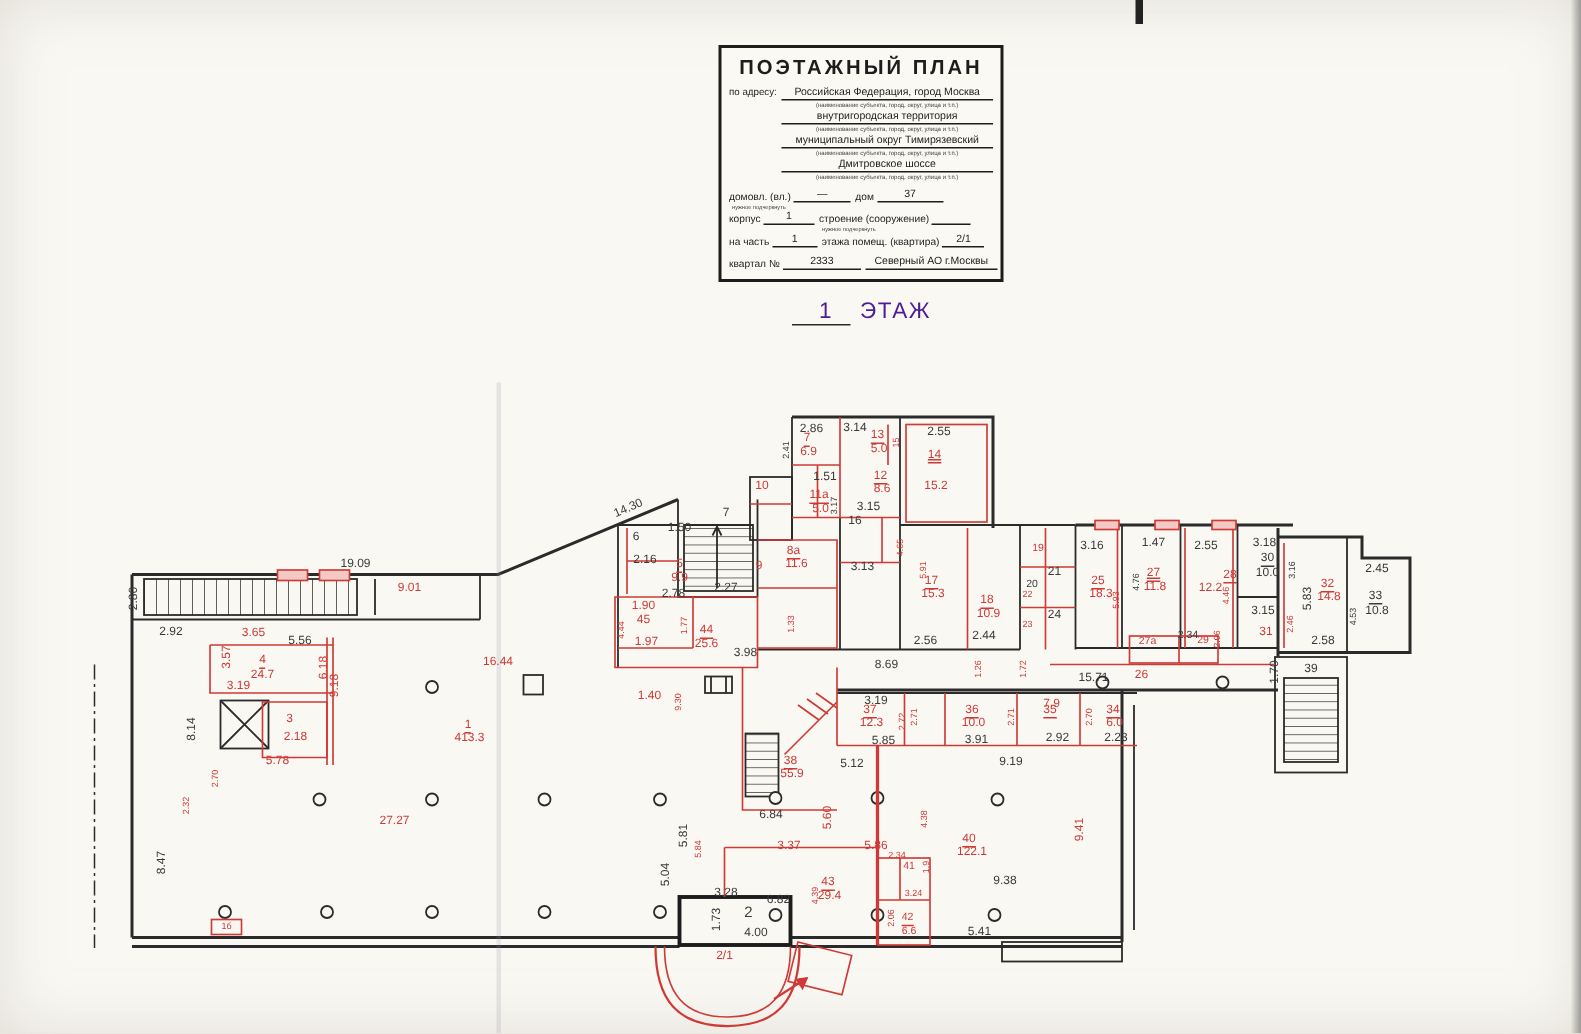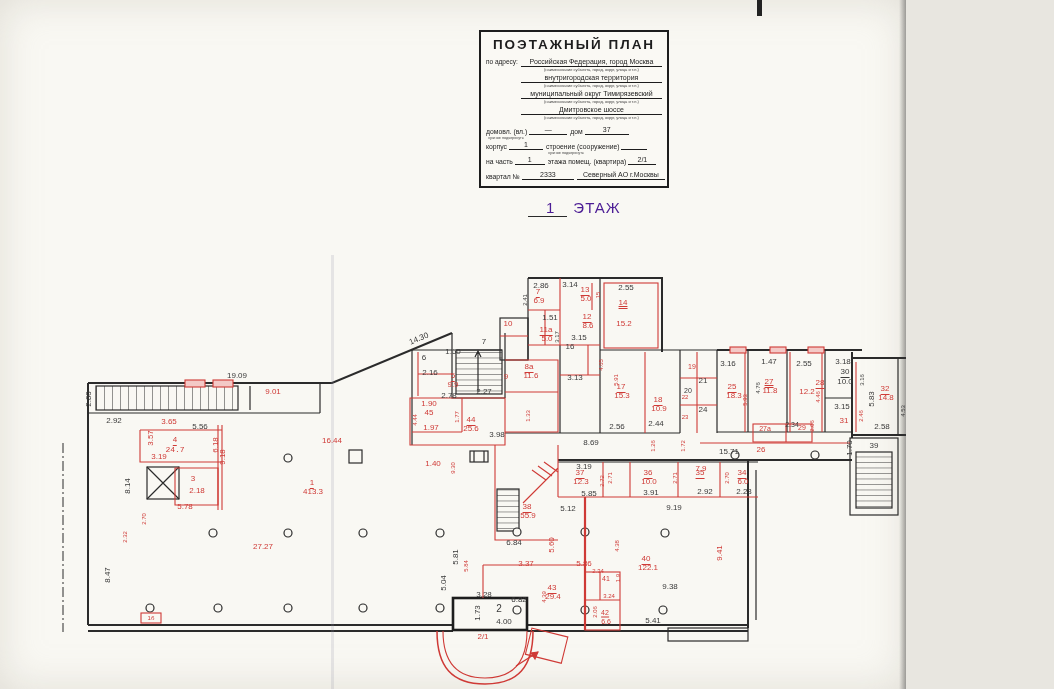--- a/index.html
+++ b/index.html
@@ -1,16 +1,16 @@
 <!DOCTYPE html>
 <html><head>
 <meta charset="utf-8">
 <style>
   html,body{margin:0;padding:0;background:#e8e6e0;font-family:"Liberation Sans",sans-serif;}
-  .page{position:relative;width:906px;height:689px;background:#f9f8f3;overflow:hidden;
+  .page{position:relative;width:1054px;height:689px;background:#f9f8f3;overflow:hidden;
         box-shadow:inset 0 0 40px rgba(180,175,160,.35);}
   
   .fold{position:absolute;top:255px;left:331px;width:3px;height:434px;background:rgba(140,140,160,.18);}
   .edge-right{position:absolute;top:0;right:0;width:7px;height:100%;
         background:linear-gradient(to right,rgba(0,0,0,0),rgba(60,60,60,.45));}
   .tick-top{position:absolute;top:0;left:757px;width:5px;height:16px;background:#222;}
   
   .titleblock{position:absolute;left:479px;top:30px;width:190px;border:2px solid #1d1d1d;
         background:#faf9f4;padding:4px 5px 6px 5px;box-sizing:border-box;color:#1d1d1d;}
   .tb-title{font-size:13.5px;font-weight:bold;text-align:center;letter-spacing:2px;margin:1px 0 4px 0;}
@@ -198,21 +198,21 @@
 
   <div id="labels">
       <div class="lbl blk" style="left: 237px; top: 376px; font-size: 8px; transform: translate(-50%, -50%);">19.09</div>
       <div class="lbl red" style="left: 273px; top: 392px; font-size: 8px; transform: translate(-50%, -50%);">9.01</div>
       <div class="lbl blk" style="left: 89px; top: 399px; font-size: 8px; transform: translate(-50%, -50%) rotate(-90deg);">2.80</div>
       <div class="lbl blk" style="left: 114px; top: 421px; font-size: 8px; transform: translate(-50%, -50%);">2.92</div>
       <div class="lbl red" style="left: 169px; top: 422px; font-size: 8px; transform: translate(-50%, -50%);">3.65</div>
       <div class="lbl blk" style="left: 200px; top: 427px; font-size: 8px; transform: translate(-50%, -50%);">5.56</div>
       <div class="lbl red" style="left: 151px; top: 438px; font-size: 8px; transform: translate(-50%, -50%) rotate(-90deg);">3.57</div>
       <div class="lbl red u" style="left: 175px; top: 441px; font-size: 8px; transform: translate(-50%, -50%);">4</div>
-      <div class="lbl red" style="left: 175px; top: 450px; font-size: 8px; transform: translate(-50%, -50%); font-family: Liberation Mono, monospace;">24.7</div>
+      <div class="lbl red" style="left: 175px; top: 450px; font-size: 8px; transform: translate(-50%, -50%);">24.7</div>
       <div class="lbl red" style="left: 159px; top: 457px; font-size: 8px; transform: translate(-50%, -50%);">3.19</div>
       <div class="lbl red" style="left: 216px; top: 445px; font-size: 8px; transform: translate(-50%, -50%) rotate(-90deg);">6.18</div>
       <div class="lbl red" style="left: 223px; top: 457px; font-size: 8px; transform: translate(-50%, -50%) rotate(-90deg);">9.18</div>
       <div class="lbl blk" style="left: 128px; top: 486px; font-size: 8px; transform: translate(-50%, -50%) rotate(-90deg);">8.14</div>
       <div class="lbl red" style="left: 193px; top: 479px; font-size: 8px; transform: translate(-50%, -50%);">3</div>
       <div class="lbl red" style="left: 197px; top: 491px; font-size: 8px; transform: translate(-50%, -50%);">2.18</div>
       <div class="lbl red" style="left: 185px; top: 507px; font-size: 8px; transform: translate(-50%, -50%); text-align: right;">5.78</div>
       <div class="lbl red" style="left: 125px; top: 537px; font-size: 6px; transform: translate(-50%, -50%) rotate(-90deg);">2.32</div>
       <div class="lbl red" style="left: 144px; top: 519px; font-size: 6px; transform: translate(-50%, -50%) rotate(-90deg);">2.70</div>
       <div class="lbl blk" style="left: 108px; top: 575px; font-size: 8px; transform: translate(-50%, -50%) rotate(-90deg);">8.47</div>

